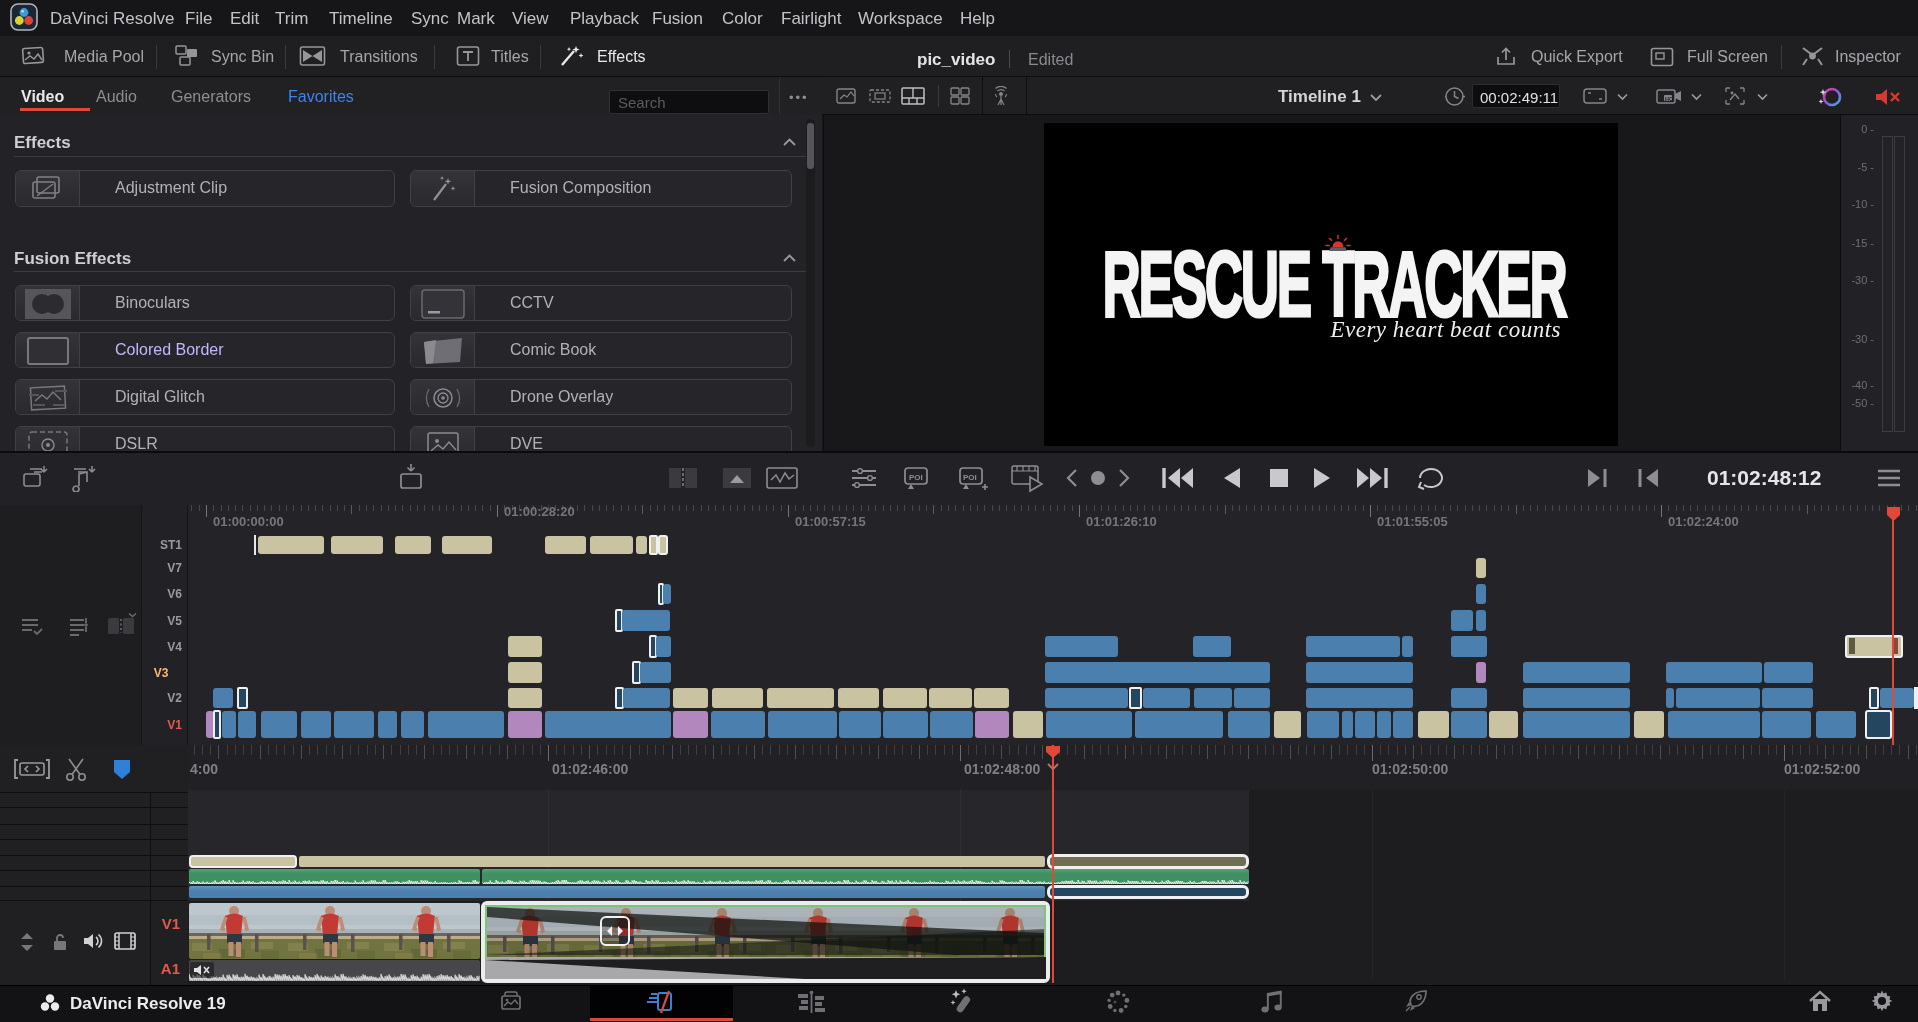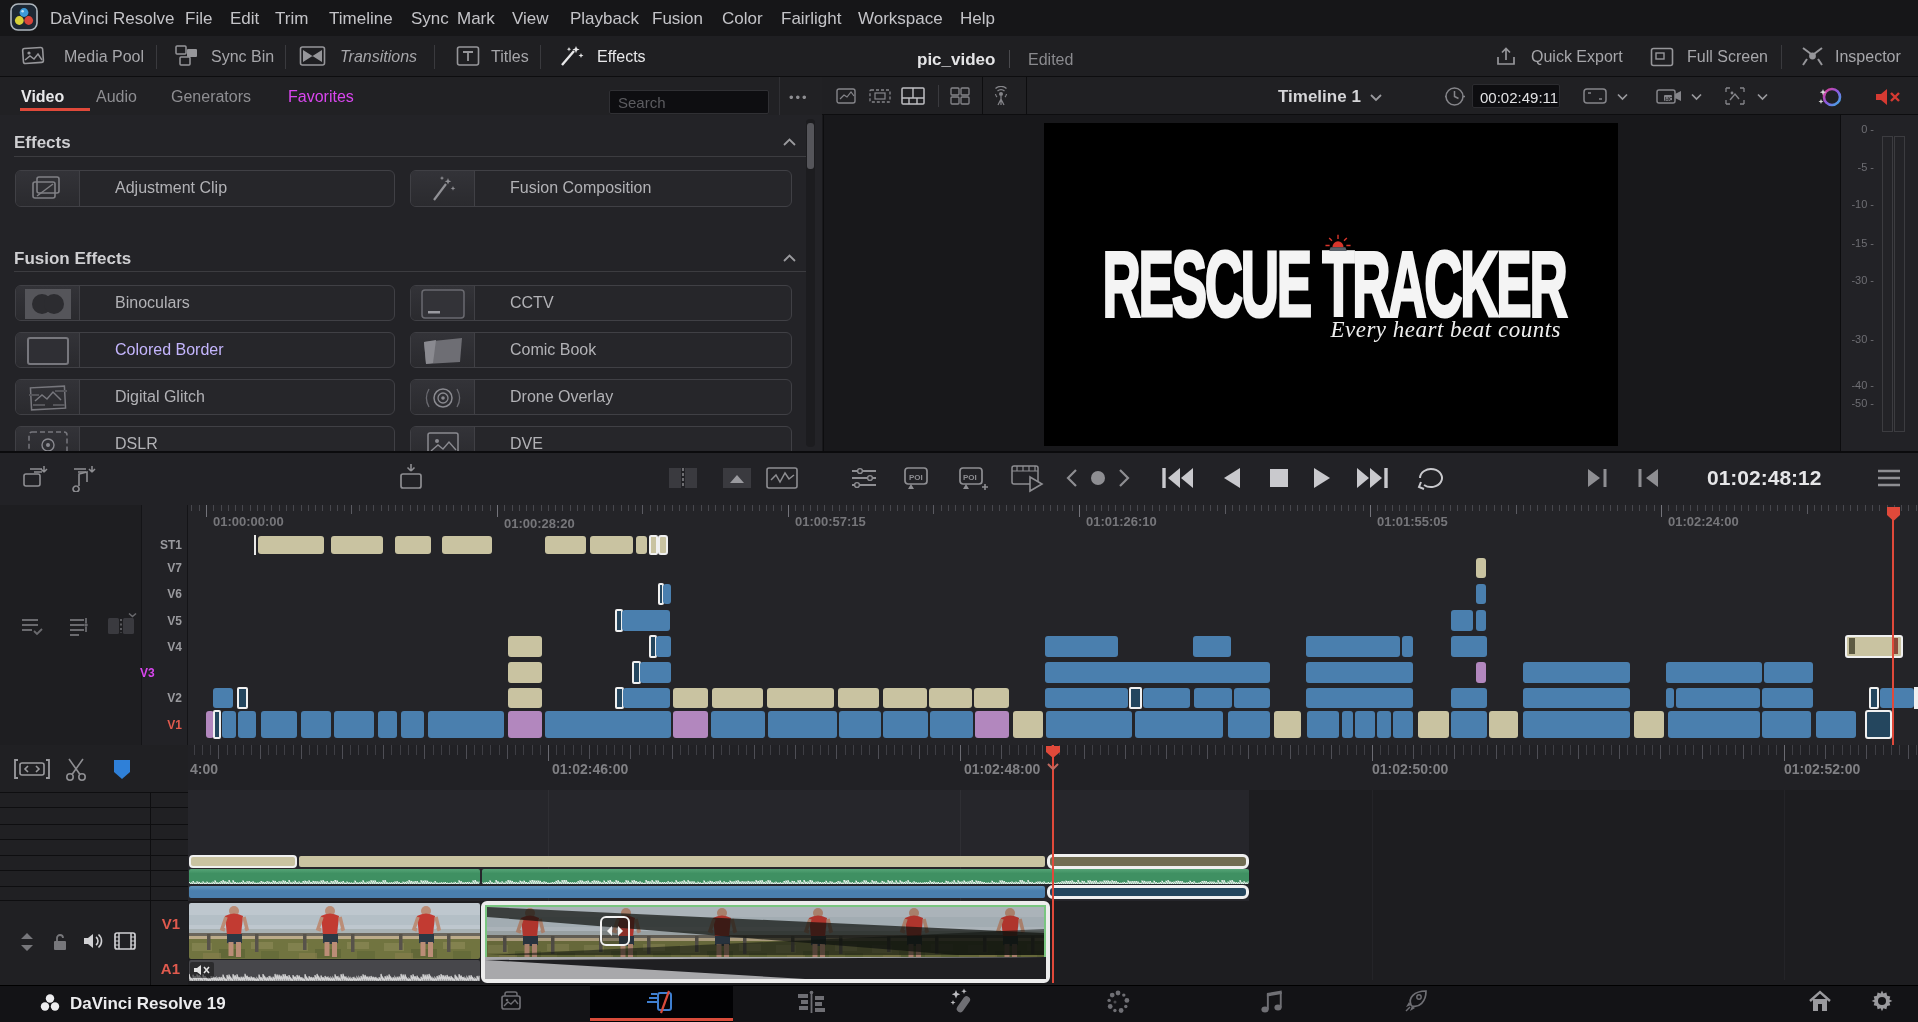--- a/index.html
+++ b/index.html
@@ -41,21 +41,21 @@
 <svg class="abs" style="left:174px;top:44px" width="26" height="24" viewBox="0 0 26 24">
     <rect x="2" y="2" width="10" height="8" rx="1" fill="none" stroke="#96969a" stroke-width="1.5"></rect>
     <rect x="13" y="5" width="10" height="8" rx="1" fill="#96969a"></rect>
     <rect x="6" y="13" width="10" height="8" rx="1" fill="none" stroke="#96969a" stroke-width="1.5"></rect>
   </svg>
 <div class="txt" style="left:211px;top:48px;font-size:16px;color:#a6a6aa;font-weight:400;">Sync Bin</div>
 <svg class="abs" style="left:299px;top:45px" width="27" height="22" viewBox="0 0 27 22">
     <rect x="1.5" y="2" width="24" height="18" rx="2" fill="none" stroke="#96969a" stroke-width="1.6"></rect>
     <path d="M4 5 L23 17 L23 5 L4 17 Z" fill="#96969a"></path>
   </svg>
-<div class="txt" style="left:340px;top:48px;font-size:16px;color:#a6a6aa;font-weight:400;font-style:italic;">Transitions</div>
+<div class="txt" style="left:340px;top:48px;font-size:16px;color:#a6a6aa;font-weight:400;">Transitions</div>
 <svg class="abs" style="left:456px;top:45px" width="24" height="22" viewBox="0 0 24 22">
     <rect x="1.5" y="2" width="21" height="18" rx="2" fill="none" stroke="#96969a" stroke-width="1.6"></rect>
     <path d="M7 7 h10 M12 7 v9" stroke="#96969a" stroke-width="1.8" fill="none"></path>
   </svg>
 <div class="txt" style="left:491px;top:48px;font-size:16px;color:#a6a6aa;font-weight:400;">Titles</div>
 <svg class="abs" style="left:558px;top:43px" width="26" height="26" viewBox="0 0 26 26">
     <path d="M4 22 L16 8" stroke="#e8e8ea" stroke-width="2.4"></path>
     <path d="M18 3 l1 2.6 2.6 1 -2.6 1 -1 2.6 -1-2.6 -2.6-1 2.6-1Z" fill="#e8e8ea"></path>
     <path d="M23 10 l.7 1.8 1.8.7 -1.8.7 -.7 1.8 -.7-1.8 -1.8-.7 1.8-.7Z" fill="#e8e8ea"></path>
     <path d="M11 4 l.6 1.6 1.6.6 -1.6.6 -.6 1.6 -.6-1.6 -1.6-.6 1.6-.6Z" fill="#e8e8ea"></path>
@@ -78,21 +78,21 @@
 <svg class="abs" style="left:1800px;top:45px" width="25" height="23" viewBox="0 0 25 23">
     <path d="M3 3 l8 6 M22 3 l-8 6 M7 14 l-4 6 M18 14 l4 6" stroke="#96969a" stroke-width="2" fill="none"></path>
     <circle cx="12.5" cy="11" r="3.4" fill="#96969a"></circle>
   </svg>
 <div class="txt" style="left:1835px;top:48px;font-size:16px;color:#a6a6aa;font-weight:400;">Inspector</div>
 <div style="position:absolute;left:0px;top:77px;width:822px;height:38px;background:#212124;"></div>
 <div class="txt" style="left:21px;top:88px;font-size:16px;color:#e9e9eb;font-weight:700;">Video</div>
 <div style="position:absolute;left:20px;top:108px;width:70px;height:3px;background:#e0493a;"></div>
 <div class="txt" style="left:96px;top:88px;font-size:16px;color:#8e8e92;font-weight:400;">Audio</div>
 <div class="txt" style="left:171px;top:88px;font-size:16px;color:#8e8e92;font-weight:400;">Generators</div>
-<div class="txt" style="left:288px;top:88px;font-size:16px;color:#d946ef;font-weight:400;">Favorites</div>
+<div class="txt" style="left:288px;top:88px;font-size:16px;color:#3b82f6;font-weight:400;">Favorites</div>
 <div style="position:absolute;left:609px;top:90px;width:160px;height:24px;background:#0e0e11;border:1px solid #303034;border-radius:2px;"></div>
 <div class="txt" style="left:618px;top:94px;font-size:15px;color:#5c5c60;font-weight:400;">Search</div>
 <div style="position:absolute;left:779px;top:77px;width:1px;height:38px;background:#303034;"></div>
 <div class="txt" style="left:789px;top:90px;font-size:13px;color:#8e8e92;font-weight:400;letter-spacing:2px;">•••</div>
 <div style="position:absolute;left:822px;top:77px;width:1096px;height:38px;background:#202023;border-bottom:1px solid #0d0d0f;"></div>
 <svg class="abs" style="left:836px;top:88px" width="20" height="16" viewBox="0 0 20 16">
     <rect x="1" y="1" width="18" height="14" rx="2" fill="none" stroke="#85858a" stroke-width="1.4"></rect>
     <path d="M4 11 l4-4 3 2 4-5 3 4" stroke="#85858a" stroke-width="1.2" fill="none"></path>
   </svg>
 <svg class="abs" style="left:869px;top:88px" width="22" height="16" viewBox="0 0 22 16">
@@ -612,31 +612,31 @@
 <div style="position:absolute;left:1857px;top:505px;width:1px;height:6px;background:#47474d;"></div>
 <div style="position:absolute;left:1865px;top:505px;width:1px;height:6px;background:#47474d;"></div>
 <div style="position:absolute;left:1872px;top:505px;width:1px;height:6px;background:#47474d;"></div>
 <div style="position:absolute;left:1879px;top:505px;width:1px;height:6px;background:#47474d;"></div>
 <div style="position:absolute;left:1887px;top:505px;width:1px;height:6px;background:#47474d;"></div>
 <div style="position:absolute;left:1894px;top:505px;width:1px;height:6px;background:#47474d;"></div>
 <div style="position:absolute;left:1901px;top:505px;width:1px;height:6px;background:#47474d;"></div>
 <div style="position:absolute;left:1908px;top:505px;width:1px;height:6px;background:#47474d;"></div>
 <div style="position:absolute;left:1916px;top:505px;width:1px;height:6px;background:#47474d;"></div>
 <div style="position:absolute;white-space:nowrap;left:213px;top:514px;font-size:13px;color:#76767a;font-weight:700;">01:00:00:00</div>
-<div style="position:absolute;white-space:nowrap;left:504px;top:516px;font-size:13px;color:#76767a;font-weight:700;">01:00:28:20</div>
+<div style="position:absolute;white-space:nowrap;left:504px;top:504px;font-size:13px;color:#76767a;font-weight:700;">01:00:28:20</div>
 <div style="position:absolute;white-space:nowrap;left:795px;top:514px;font-size:13px;color:#76767a;font-weight:700;">01:00:57:15</div>
 <div style="position:absolute;white-space:nowrap;left:1086px;top:514px;font-size:13px;color:#76767a;font-weight:700;">01:01:26:10</div>
 <div style="position:absolute;white-space:nowrap;left:1377px;top:514px;font-size:13px;color:#76767a;font-weight:700;">01:01:55:05</div>
 <div style="position:absolute;white-space:nowrap;left:1668px;top:514px;font-size:13px;color:#76767a;font-weight:700;">01:02:24:00</div>
 <div style="position:absolute;left:140px;top:538px;width:42px;text-align:right;font-size:12px;color:#9a9a9e;font-weight:700;">ST1</div>
 <div style="position:absolute;left:140px;top:561px;width:42px;text-align:right;font-size:12px;color:#9a9a9e;font-weight:700;">V7</div>
 <div style="position:absolute;left:140px;top:587px;width:42px;text-align:right;font-size:12px;color:#9a9a9e;font-weight:700;">V6</div>
 <div style="position:absolute;left:140px;top:614px;width:42px;text-align:right;font-size:12px;color:#9a9a9e;font-weight:700;">V5</div>
 <div style="position:absolute;left:140px;top:640px;width:42px;text-align:right;font-size:12px;color:#9a9a9e;font-weight:700;">V4</div>
-<div style="position:absolute;left:140px;top:666px;width:42px;text-align:left;font-size:12px;color:#d946ef;font-weight:700;">V3</div>
+<div style="position:absolute;left:140px;top:666px;width:42px;text-align:center;font-size:12px;color:#fdba74;font-weight:700;">V3</div>
 <div style="position:absolute;left:140px;top:691px;width:42px;text-align:right;font-size:12px;color:#9a9a9e;font-weight:700;">V2</div>
 <div style="position:absolute;left:140px;top:718px;width:42px;text-align:right;font-size:12px;color:#e05a4e;font-weight:700;">V1</div>
 <svg style="position:absolute;left:20px;top:616px" width="26" height="22" viewBox="0 0 26 22">
     <path d="M2 4 h16 M2 9 h16 M2 14 h10" stroke="#6a6a6e" stroke-width="2"></path>
     <path d="M14 15 l3 3 5-5" stroke="#6a6a6e" stroke-width="1.8" fill="none"></path>
   </svg>
 <svg style="position:absolute;left:66px;top:616px" width="26" height="22" viewBox="0 0 26 22">
     <path d="M4 4 h14 M4 9 h14 M4 14 h14 M4 19 h9" stroke="#6a6a6e" stroke-width="1.8"></path>
     <path d="M20 2 v5 M20 11 v5" stroke="#6a6a6e" stroke-width="1.8"></path>
     <circle cx="20" cy="9" r="1.8" fill="#6a6a6e"></circle>

